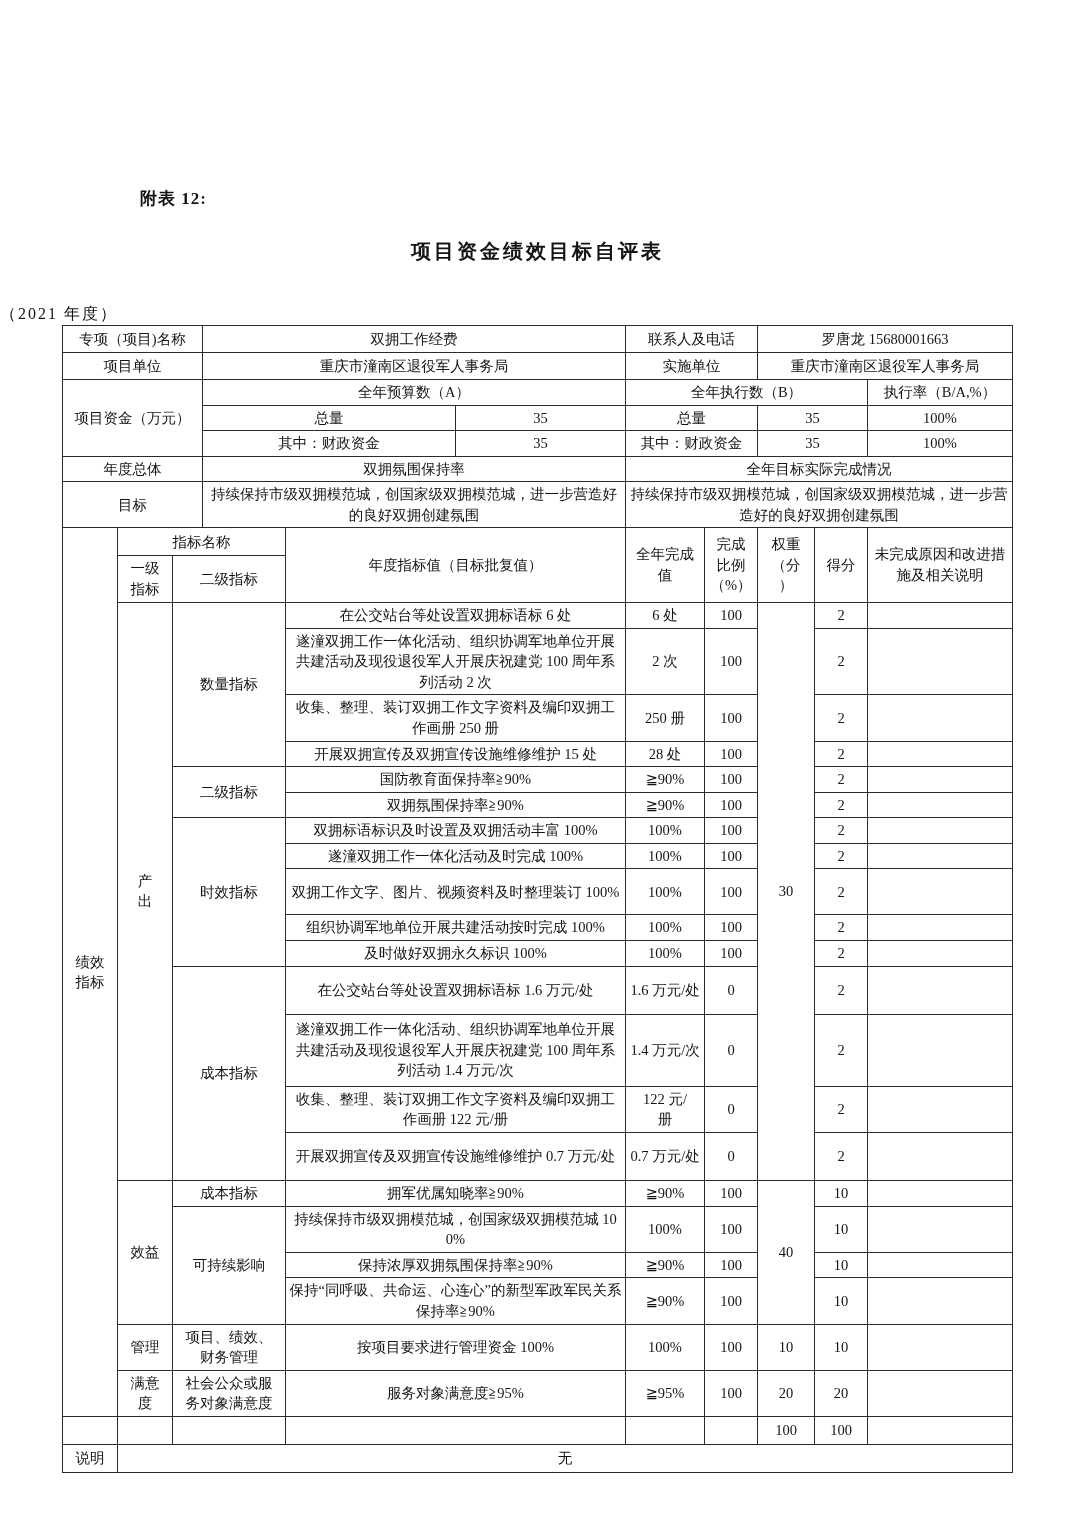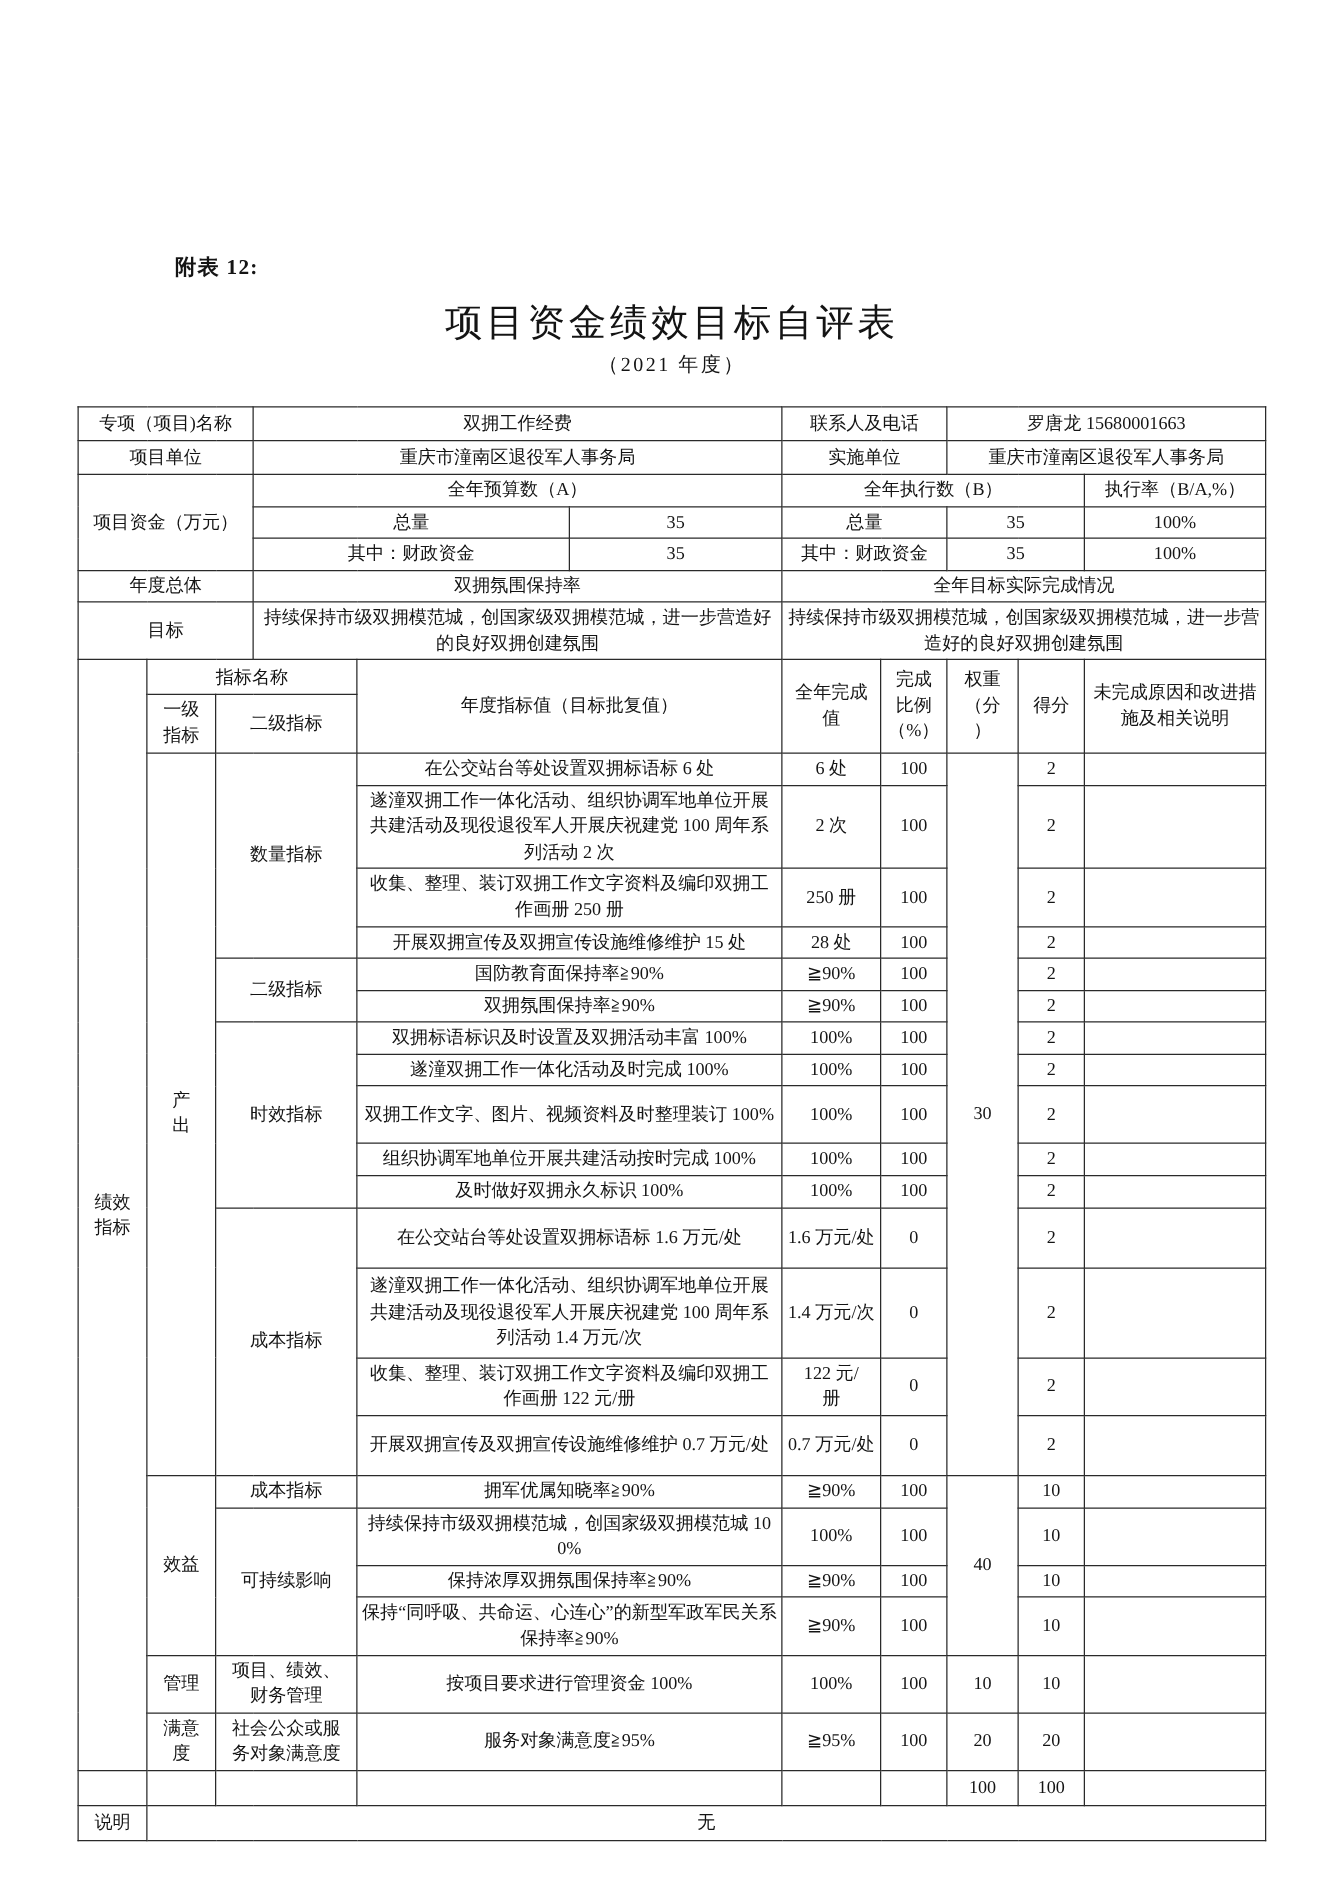--- a/index.html
+++ b/index.html
@@ -1,23 +1,23 @@
 <!DOCTYPE html>
 <html><head>
 <meta charset="utf-8">
 <style>
   html,body{margin:0;padding:0;}
   body{
     width:1075px;height:1521px;background:#ffffff;position:relative;
     font-family:"Liberation Serif","DejaVu Serif",serif;
     color:#141414;overflow:hidden;
   }
-  .attachment{position:absolute;left:140px;top:202px;font-size:17px;font-weight:bold;letter-spacing:1px;}
-  .title{position:absolute;left:0;width:100%;top:238px;text-align:center;font-size:30px;font-weight:normal;letter-spacing:3px;}
-  .subtitle{position:absolute;left:0;width:100%;top:282px;text-align:center;font-size:16px;letter-spacing:2px;}
+  .attachment{position:absolute;left:140px;top:187px;font-size:17px;font-weight:bold;letter-spacing:1px;}
+  .title{position:absolute;left:0;width:100%;top:238px;text-align:center;font-size:20px;font-weight:bold;letter-spacing:3px;}
+  .subtitle{position:absolute;left:0;width:100%;top:304px;font-size:16px;letter-spacing:2px;}
   table.form{
     position:absolute;left:62px;top:325px;width:950px;
     border-collapse:collapse;table-layout:fixed;
   }
   table.form td{
     border:1px solid #2a2a2a;
     font-size:14.5px;line-height:1.42;
     text-align:center;vertical-align:middle;
     padding:2px 3px;word-break:break-all;
     white-space:pre-line;

